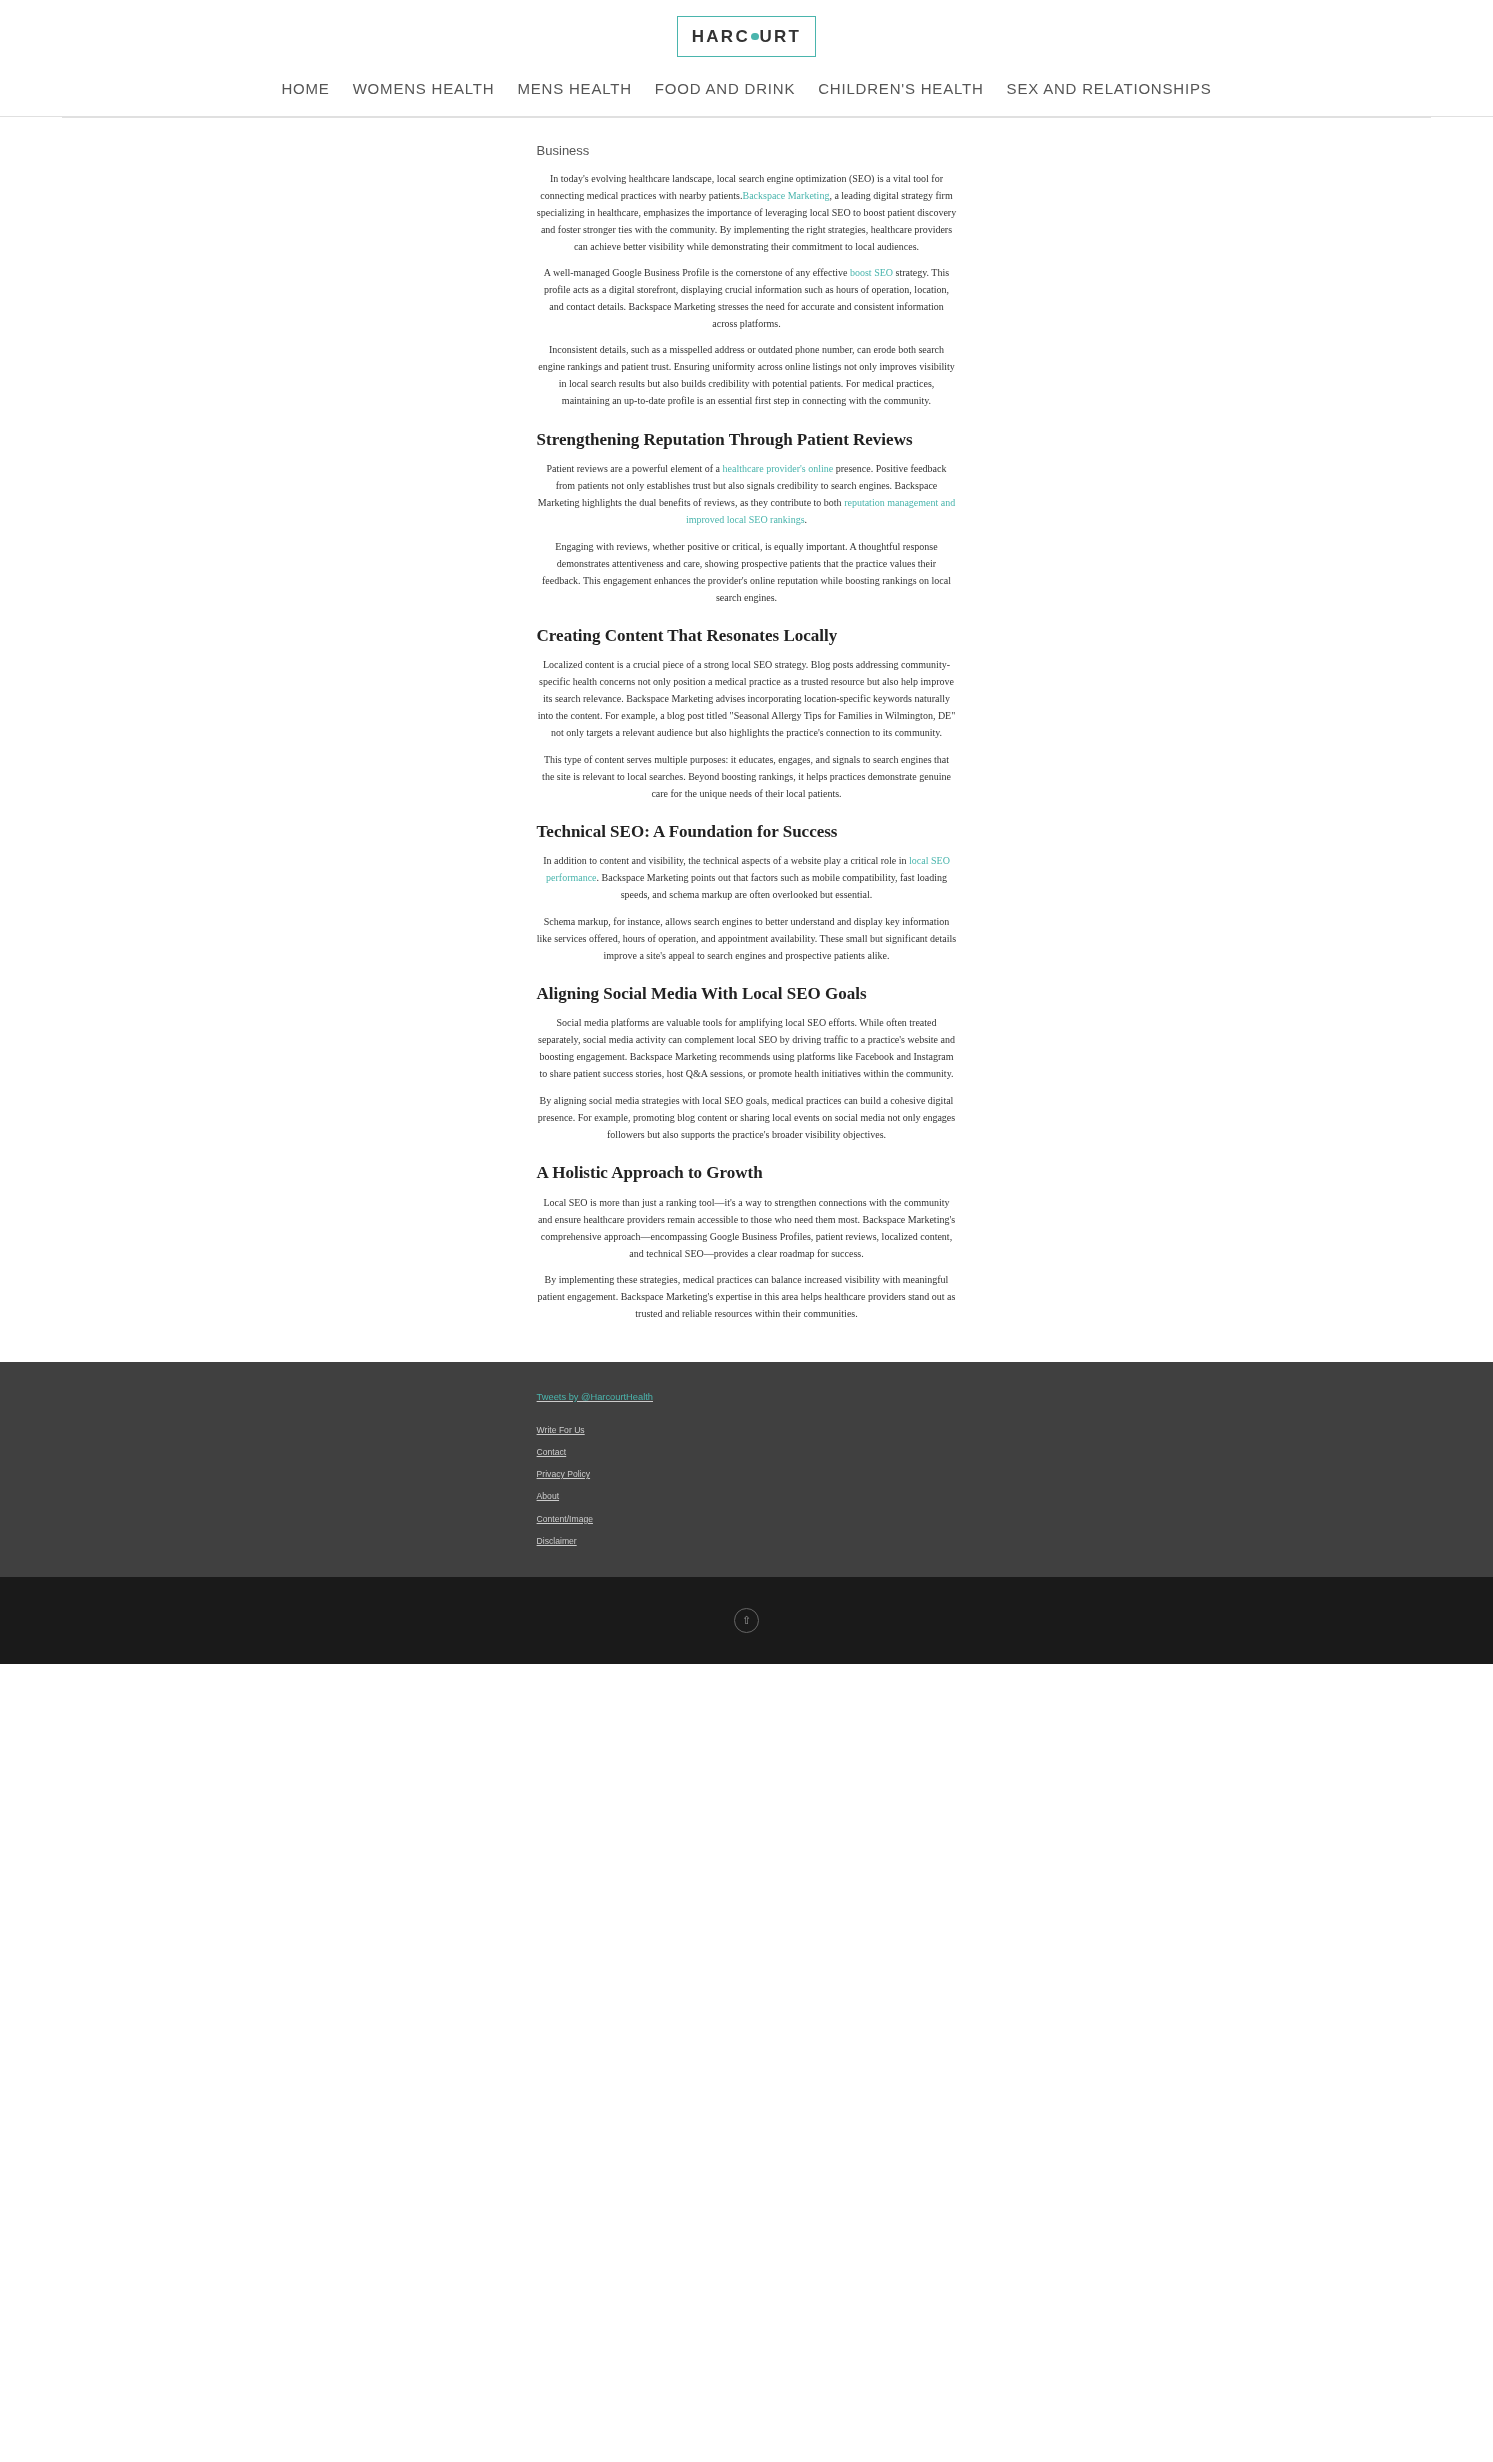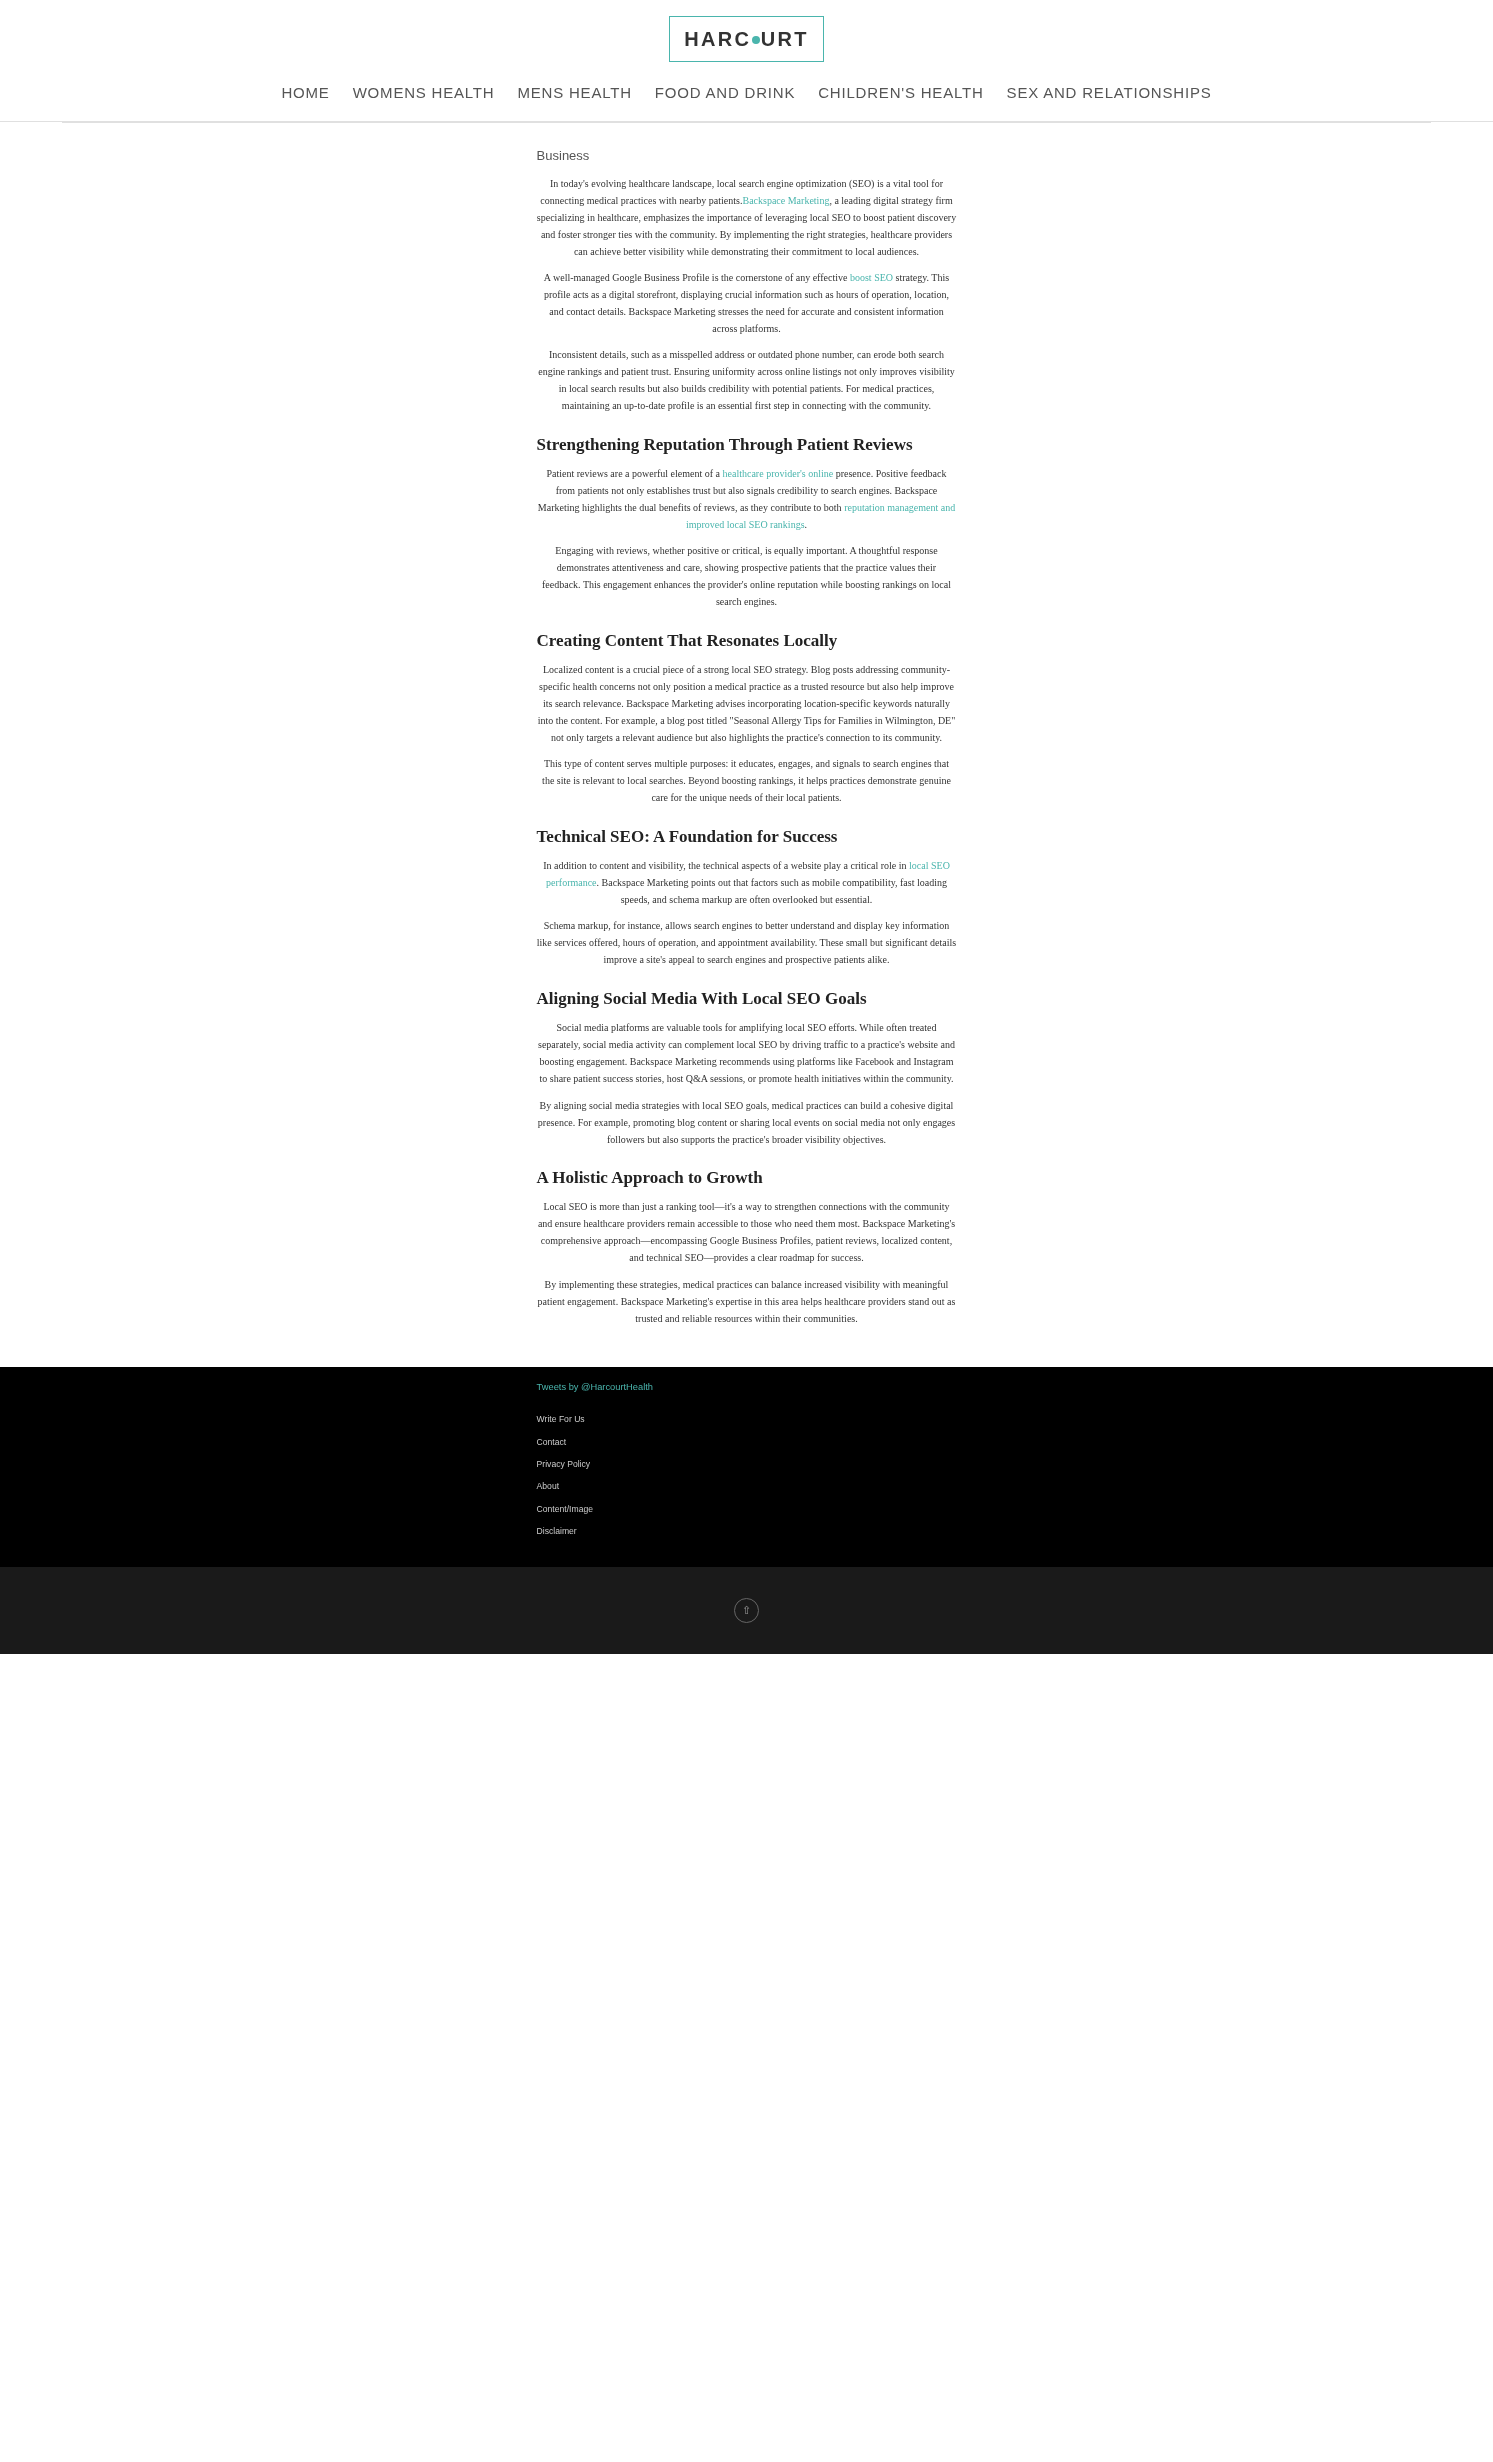--- a/index.html
+++ b/index.html
@@ -1,21 +1,21 @@
 <!DOCTYPE html>
 <html style="font-size:12.4px"><head>
   <meta charset="utf-8">
   <style>
     * { margin: 0; padding: 0; box-sizing: border-box; }
     body { font-family: Georgia, 'Times New Roman', serif; background: #fff; color: #333; font-size: 11px; line-height: 1.6; }
     
     
     .header { text-align: center; padding: 15.6px 0 7.8px; border-bottom: 0.8px solid #e0e0e0; }
     .logo-container { display: inline-block; border: 1.6px solid #4ab5ad; padding: 6.2px 14px; margin-bottom: 11.7px; }
-    .logo-text { font-family: Arial, sans-serif; font-size: 20px; font-weight: bold; letter-spacing: 2.3px; color: #333; }
+    .logo-text { font-family: Arial, sans-serif; font-size: 17px; font-weight: bold; letter-spacing: 2.3px; color: #333; }
     .logo-dot { display: inline-block; width: 7.8px; height: 7.8px; background: #4ab5ad; border-radius: 50%; margin: 0 0.8px; vertical-align: middle; position: relative; top: -0.8px; }
     
     
     nav { display: flex; justify-content: center; gap: 23px; padding: 7.8px 0; }
     nav a { text-decoration: none; color: #555; font-family: Arial, sans-serif; font-size: 15px; letter-spacing: 0.8px; text-transform: uppercase; }
     .nav-divider { border: none; border-top: 0.8px solid #e0e0e0; margin: 0 62px; }
     
     
     .main-content { max-width: 451px; margin: 0 auto; padding: 23px 15.6px 31px; }
     
@@ -23,21 +23,21 @@
     
     h1.article-title { font-family: Georgia, serif; font-size: 22px; font-weight: bold; line-height: 1.3; color: #222; margin-bottom: 15.6px; }
     
     h2.section-title { font-family: Georgia, serif; font-size: 17px; font-weight: bold; line-height: 1.3; color: #222; margin: 19.4px 0 9.3px; }
     
     p { font-size: 10px; line-height: 1.7; color: #333; margin-bottom: 9.3px; text-align: center; }
     
     a.inline-link { color: #4ab5ad; text-decoration: none; }
     
     
-    .footer-dark { background: #000000; color: #ccc; padding: 13px 0 0; }
+    .footer-dark { background: #404040; color: #ccc; padding: 28px 0 0; text-decoration: underline; }
     .footer-content { max-width: 451px; margin: 0 auto; padding: 0 15.6px 23px; }
     .tweets-label { font-family: Arial, sans-serif; font-size: 9.3px; color: #4ab5ad; margin-bottom: 15.6px; }
     .footer-links { list-style: none; margin-top: 11.7px; }
     .footer-links li { margin-bottom: 4.7px; }
     .footer-links a { color: #ccc; text-decoration: none; font-family: Arial, sans-serif; font-size: 8.6px; }
     
     
     .footer-bottom { background: #1a1a1a; padding: 31px 0; text-align: center; }
     .scroll-top-btn { display: inline-flex; align-items: center; justify-content: center; width: 25px; height: 25px; border: 0.8px solid #666; border-radius: 50%; color: #999; font-size: 11px; cursor: pointer; background: transparent; }
   </style>

